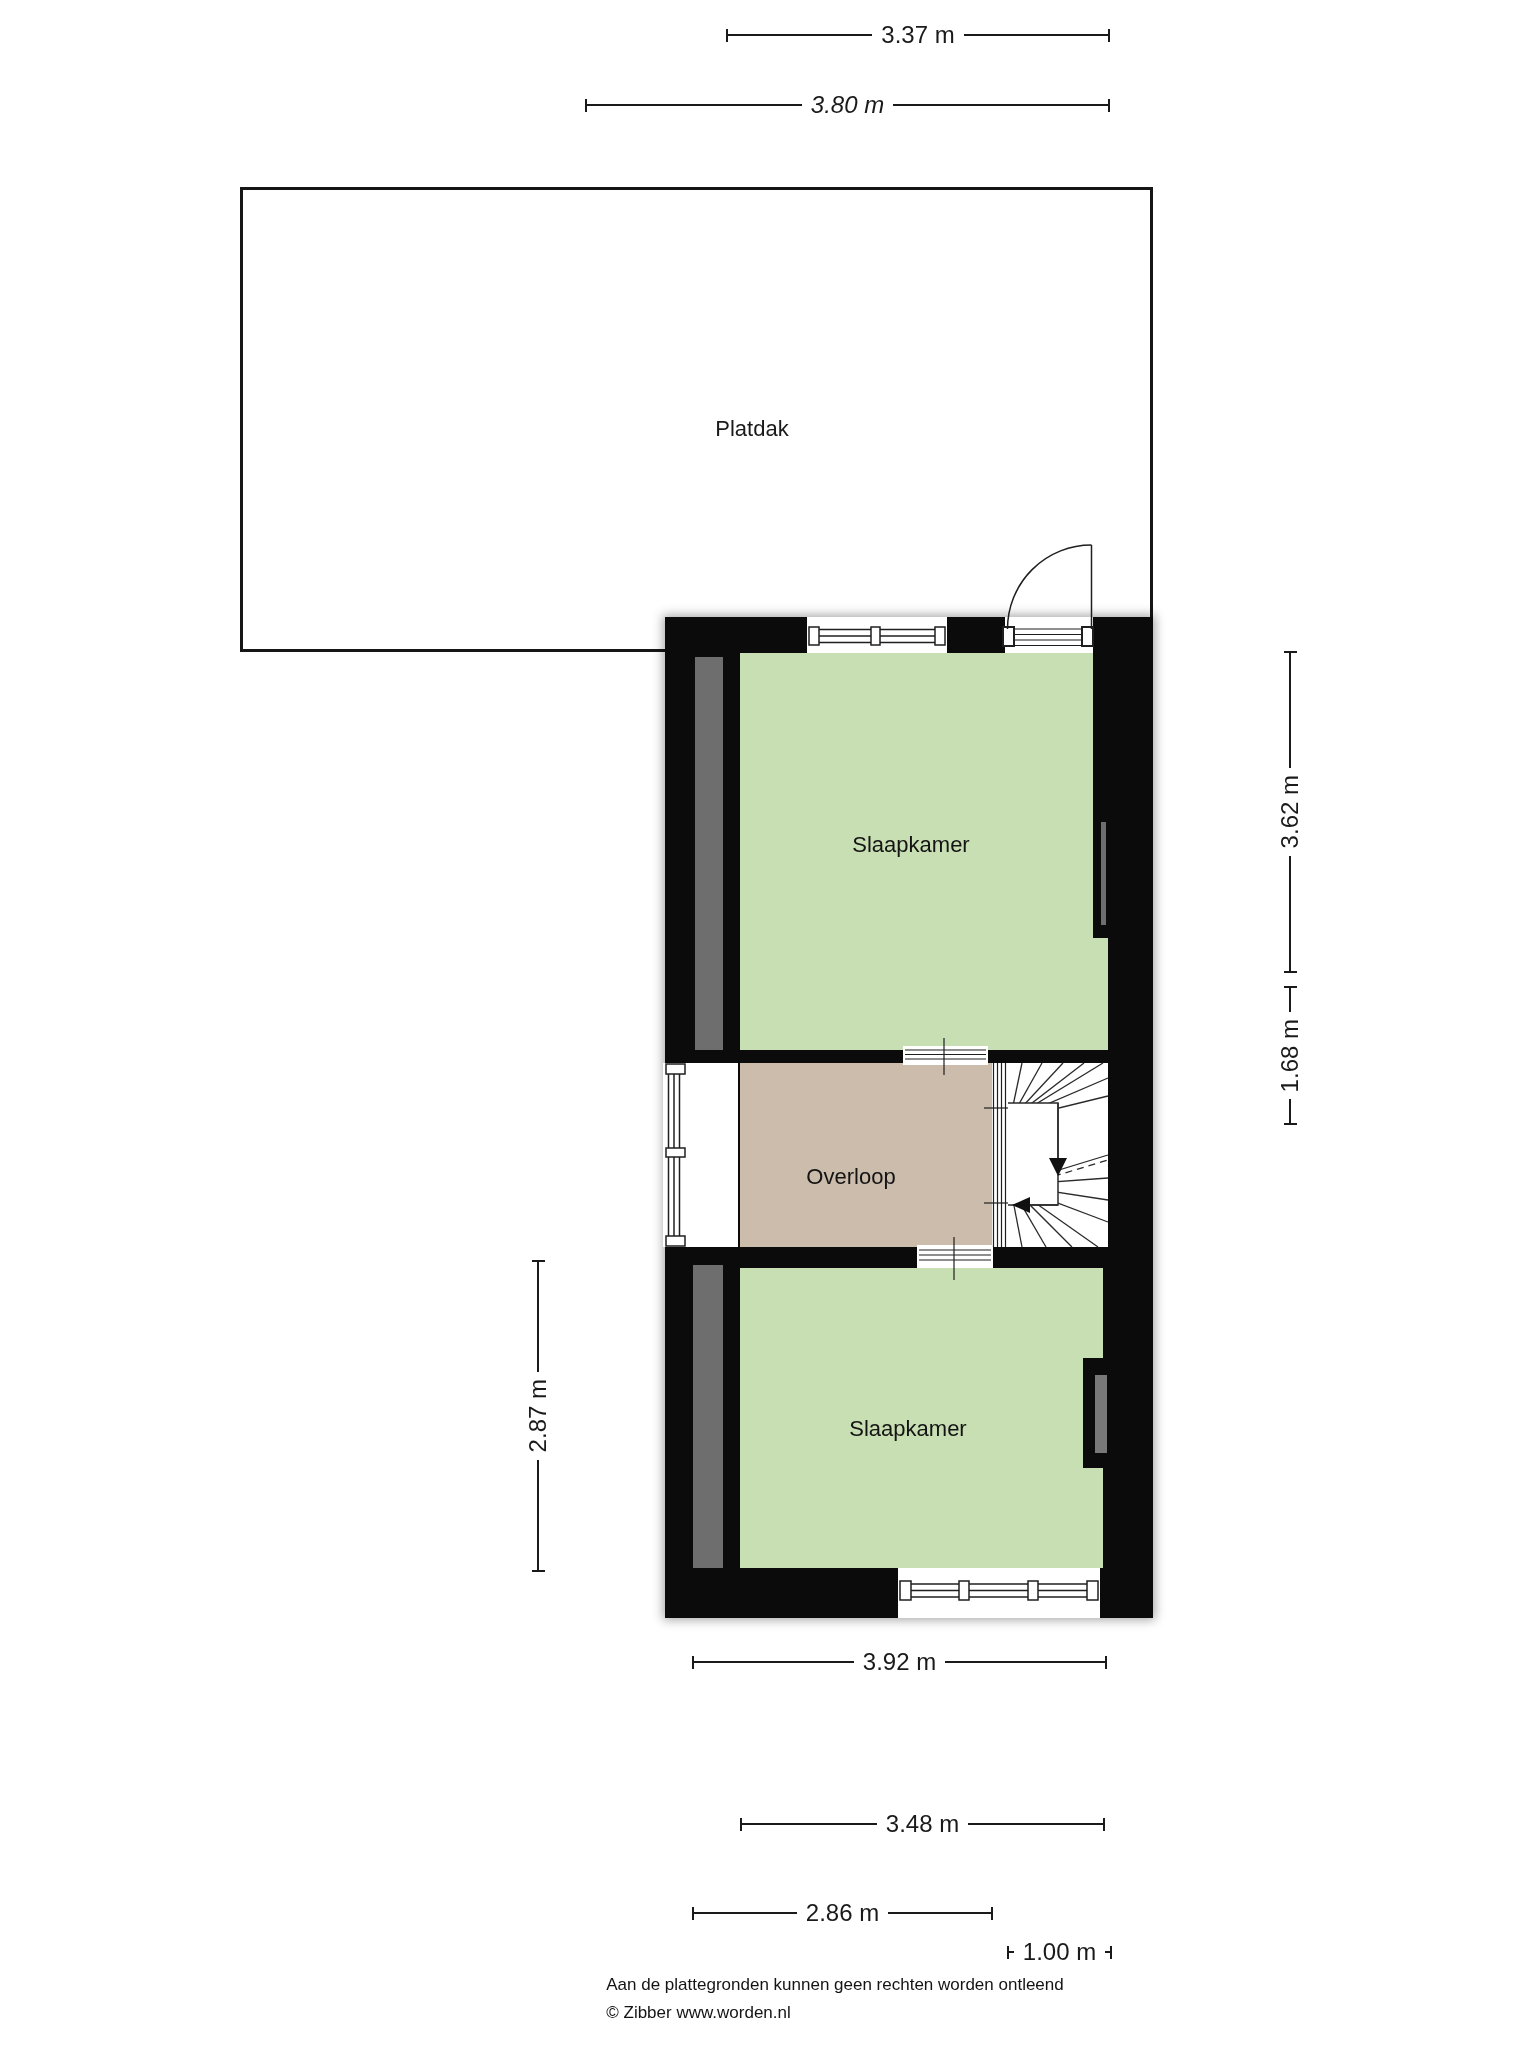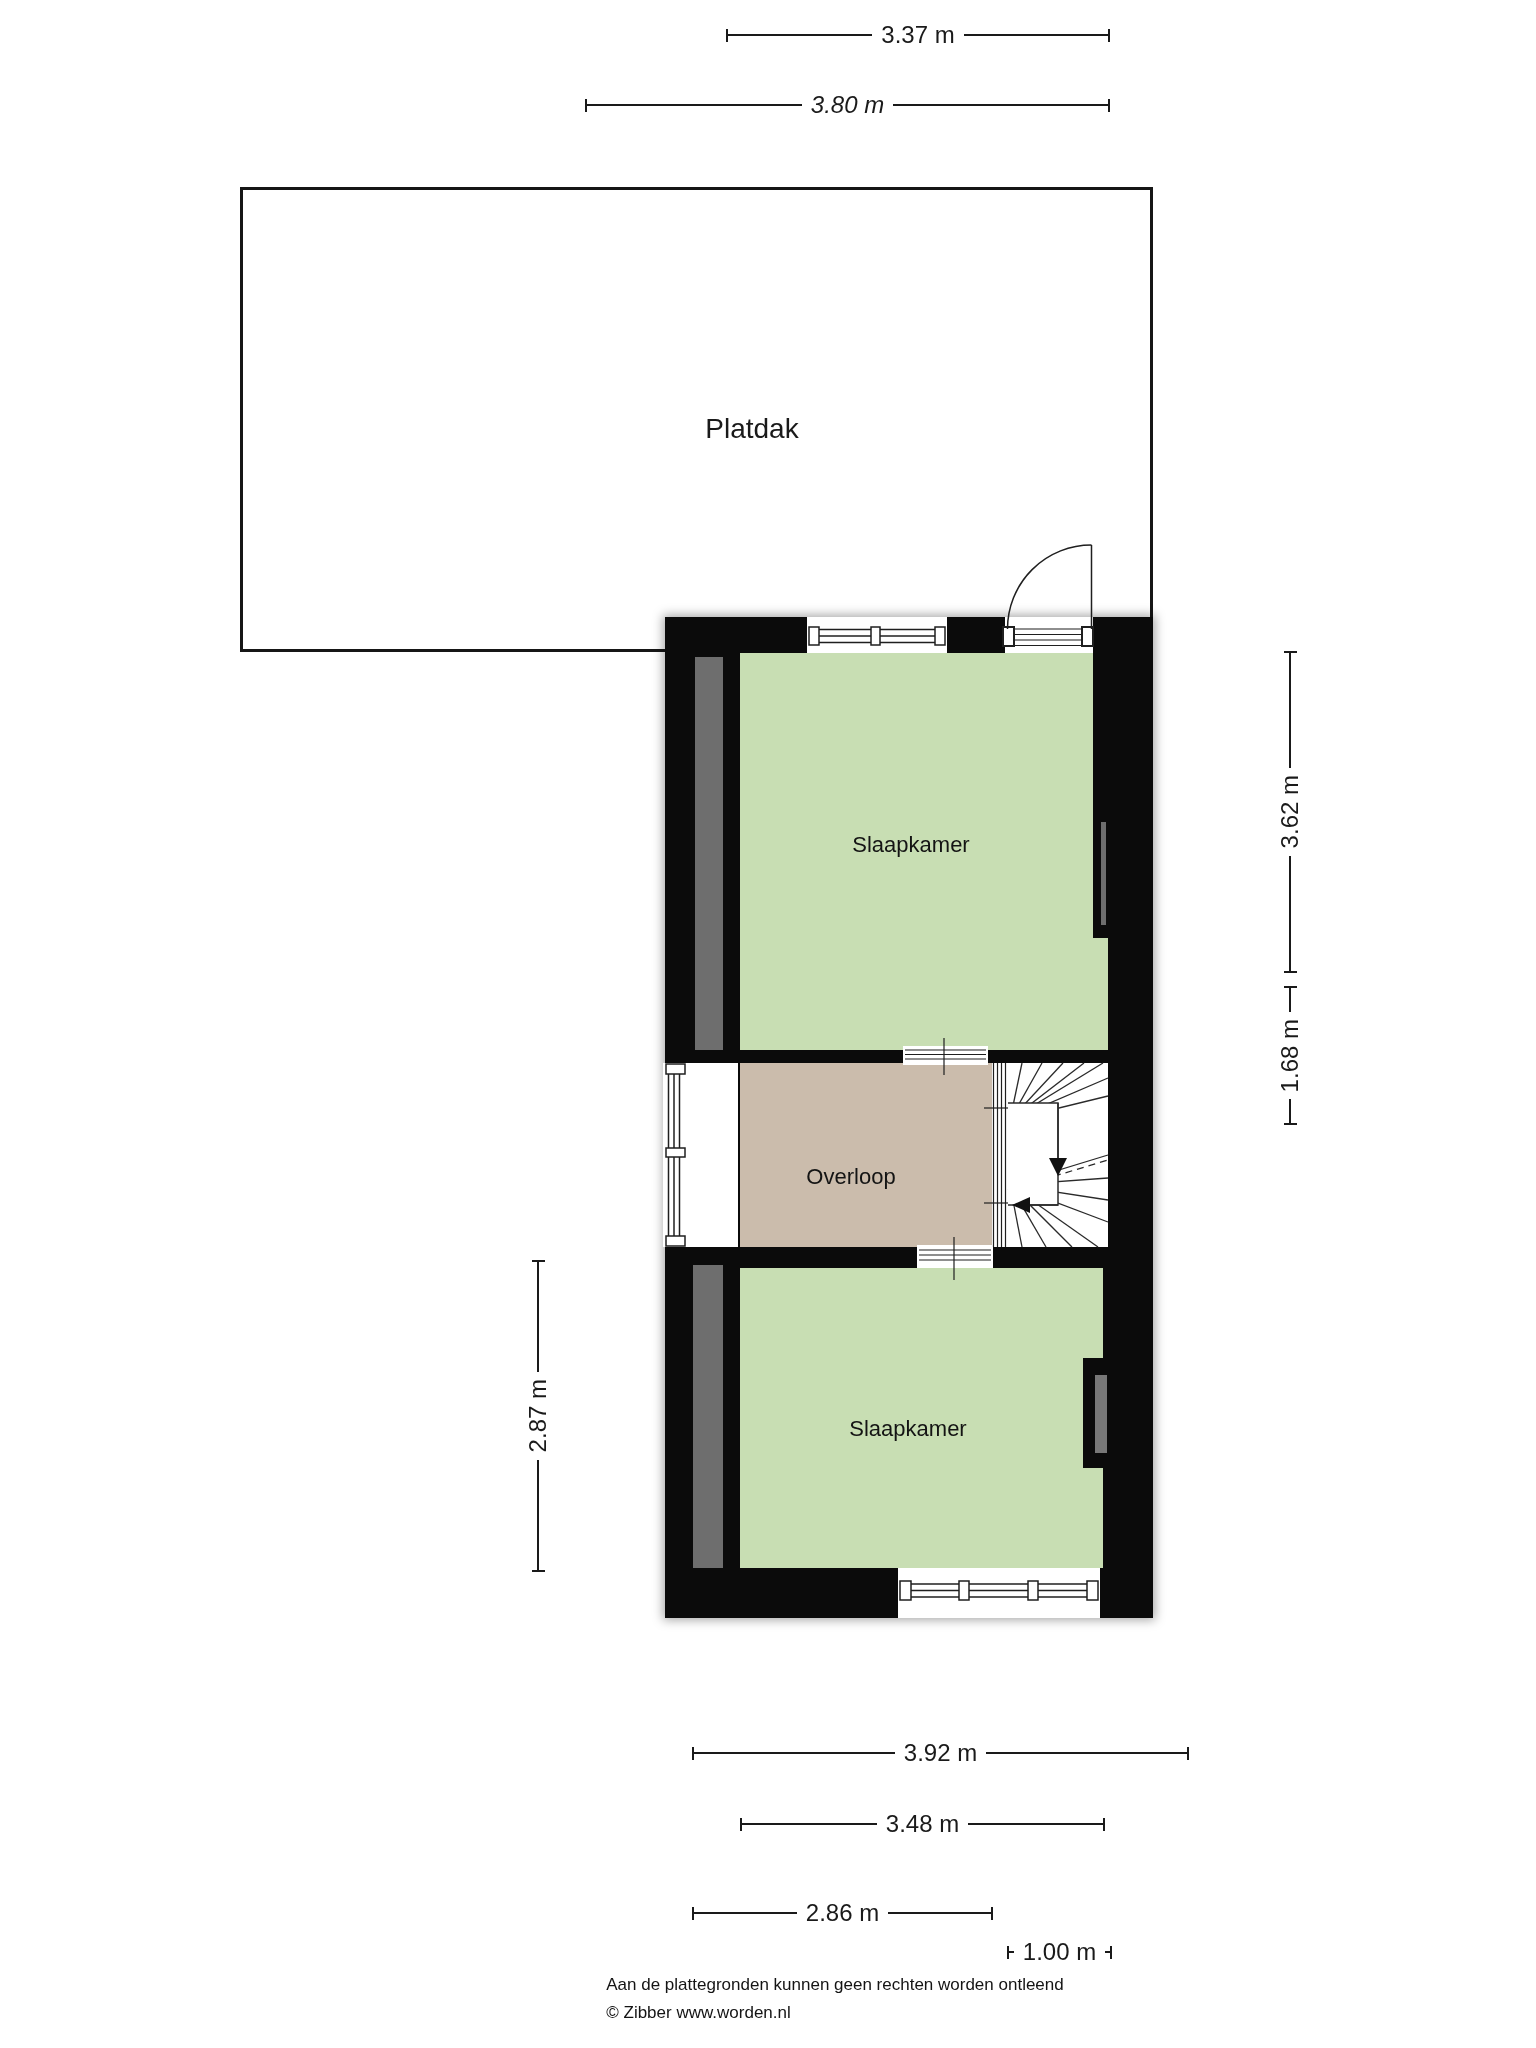--- a/index.html
+++ b/index.html
@@ -4,21 +4,21 @@
 <style>
   html,body{margin:0;padding:0;background:#ffffff;}
   .page{position:relative;width:1536px;height:2048px;background:#ffffff;overflow:hidden;
         font-family:"Liberation Sans", sans-serif;color:#1a1a1a;}
   .abs{position:absolute;}
 
   
   .flatroof{position:absolute;left:240px;top:187px;width:913px;height:465px;
             box-sizing:border-box;border:3px solid #161616;background:#ffffff;}
   .roof-label{position:absolute;left:752px;top:429px;transform:translate(-50%,-50%);
-              font-size:28px;color:#1a1a1a;white-space:nowrap;}
+              font-size:22px;color:#1a1a1a;white-space:nowrap;}
 
   
   .plan-bg{position:absolute;left:665px;top:617px;width:488px;height:1001px;background:#ffffff;
            box-shadow:0 0 10px 2px rgba(0,0,0,0.35);}
   .room{position:absolute;}
   .room.green{background:#c8deb3;}
   .room.tan{background:#cbbcac;}
   .wall{position:absolute;background:#0b0b0b;}
   .graystrip{position:absolute;background:#6e6e6e;}
   .room-label{position:absolute;transform:translate(-50%,-50%);font-size:22px;color:#141414;white-space:nowrap;}
@@ -210,21 +210,21 @@
   </div>
 
   <div class="dim-v" style="left:525px;top:1260px;height:312px;">
     <span class="tick"></span>
       <span class="seg"></span>
       <span class="lbl">2.87 m</span>
       <span class="seg"></span>
       <span class="tick"></span>
   </div>
 
-  <div class="dim-h" style="left:692px;top:1740px;width:497px;">
+  <div class="dim-h" style="left:692px;top:1649px;width:415px;">
     <span class="tick"></span>
       <span class="seg"></span>
       <span class="lbl">3.92 m</span>
       <span class="seg"></span>
       <span class="tick"></span>
   </div>
   <div class="dim-h" style="left:740px;top:1811px;width:365px;">
     <span class="tick"></span>
       <span class="seg"></span>
       <span class="lbl">3.48 m</span>

